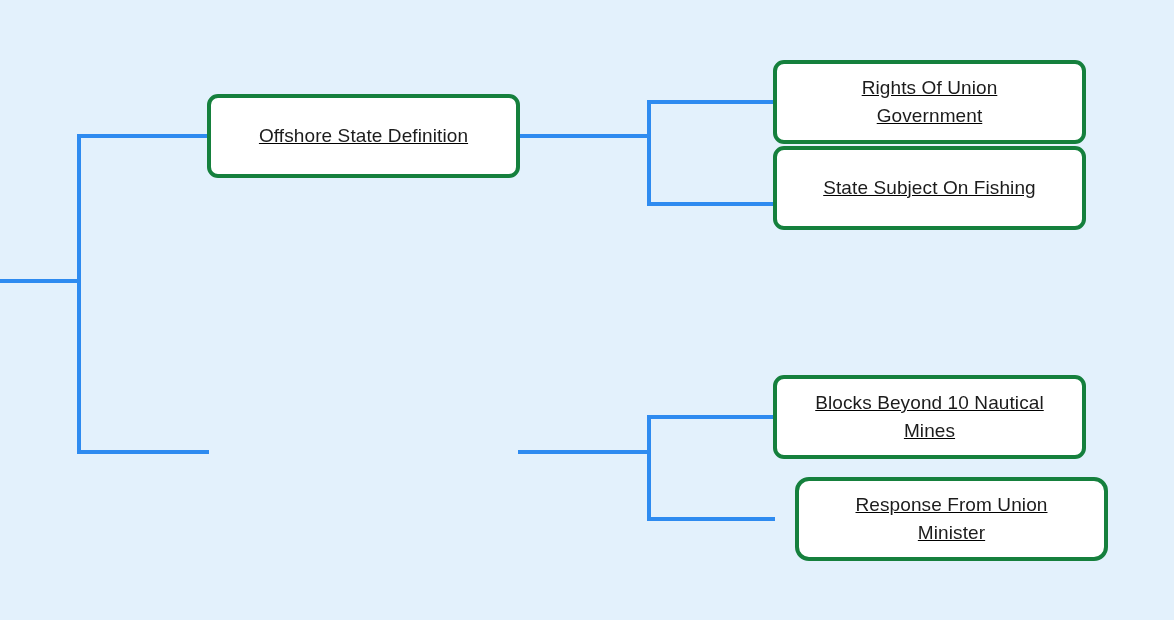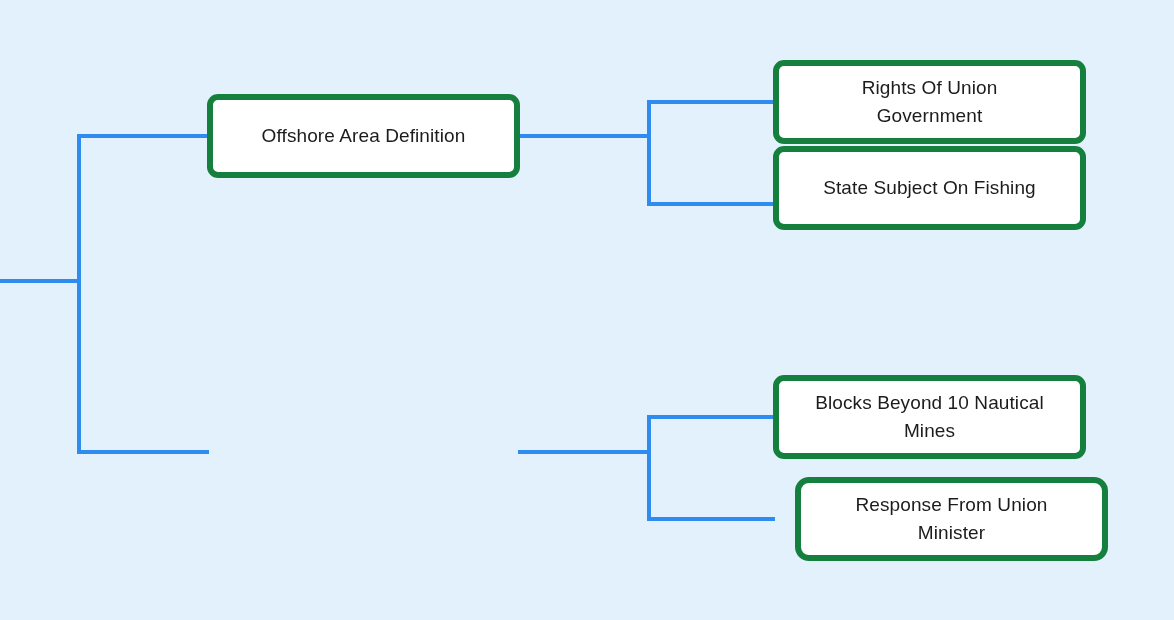--- a/index.html
+++ b/index.html
@@ -24,27 +24,28 @@
     top: 0;
     width: 1174px;
     height: 620px;
     pointer-events: none;
   }
   .node {
     position: absolute;
     width: 313px;
     height: 84px;
     background: #ffffff;
-    border: 6px solid #15803d;
+    border: 4px solid #15803d;
     border-radius: 11px;
     box-sizing: border-box;
     display: flex;
     align-items: center;
     justify-content: center;
     cursor: pointer;
+    text-decoration: underline;
   }
   .node-label {
     display: block;
     text-align: center;
     white-space: pre-line;
     font-size: 19px;
     line-height: 28px;
     color: #1c1c1c;
     letter-spacing: 0.1px;
     user-select: none;
@@ -68,21 +69,21 @@
     <path d="M647 102 H775"></path>
     <path d="M647 204 H775"></path>
 
     <path d="M518 452 H651"></path>
     <path d="M649 415 V521"></path>
     <path d="M647 417 H775"></path>
     <path d="M647 519 H775"></path>
   </svg>
 
   <div class="node" style="left:207px; top:94px;">
-    <span class="node-label">Offshore Area Definition</span>
+    <span class="node-label">Offshore State Definition</span>
   </div>
 
   <div class="node" style="left:773px; top:60px;">
     <span class="node-label">Rights Of Union
 Government</span>
   </div>
 
   <div class="node" style="left:773px; top:146px;align-items:center;">
     <span class="node-label">State Subject On Fishing</span>
   </div>

